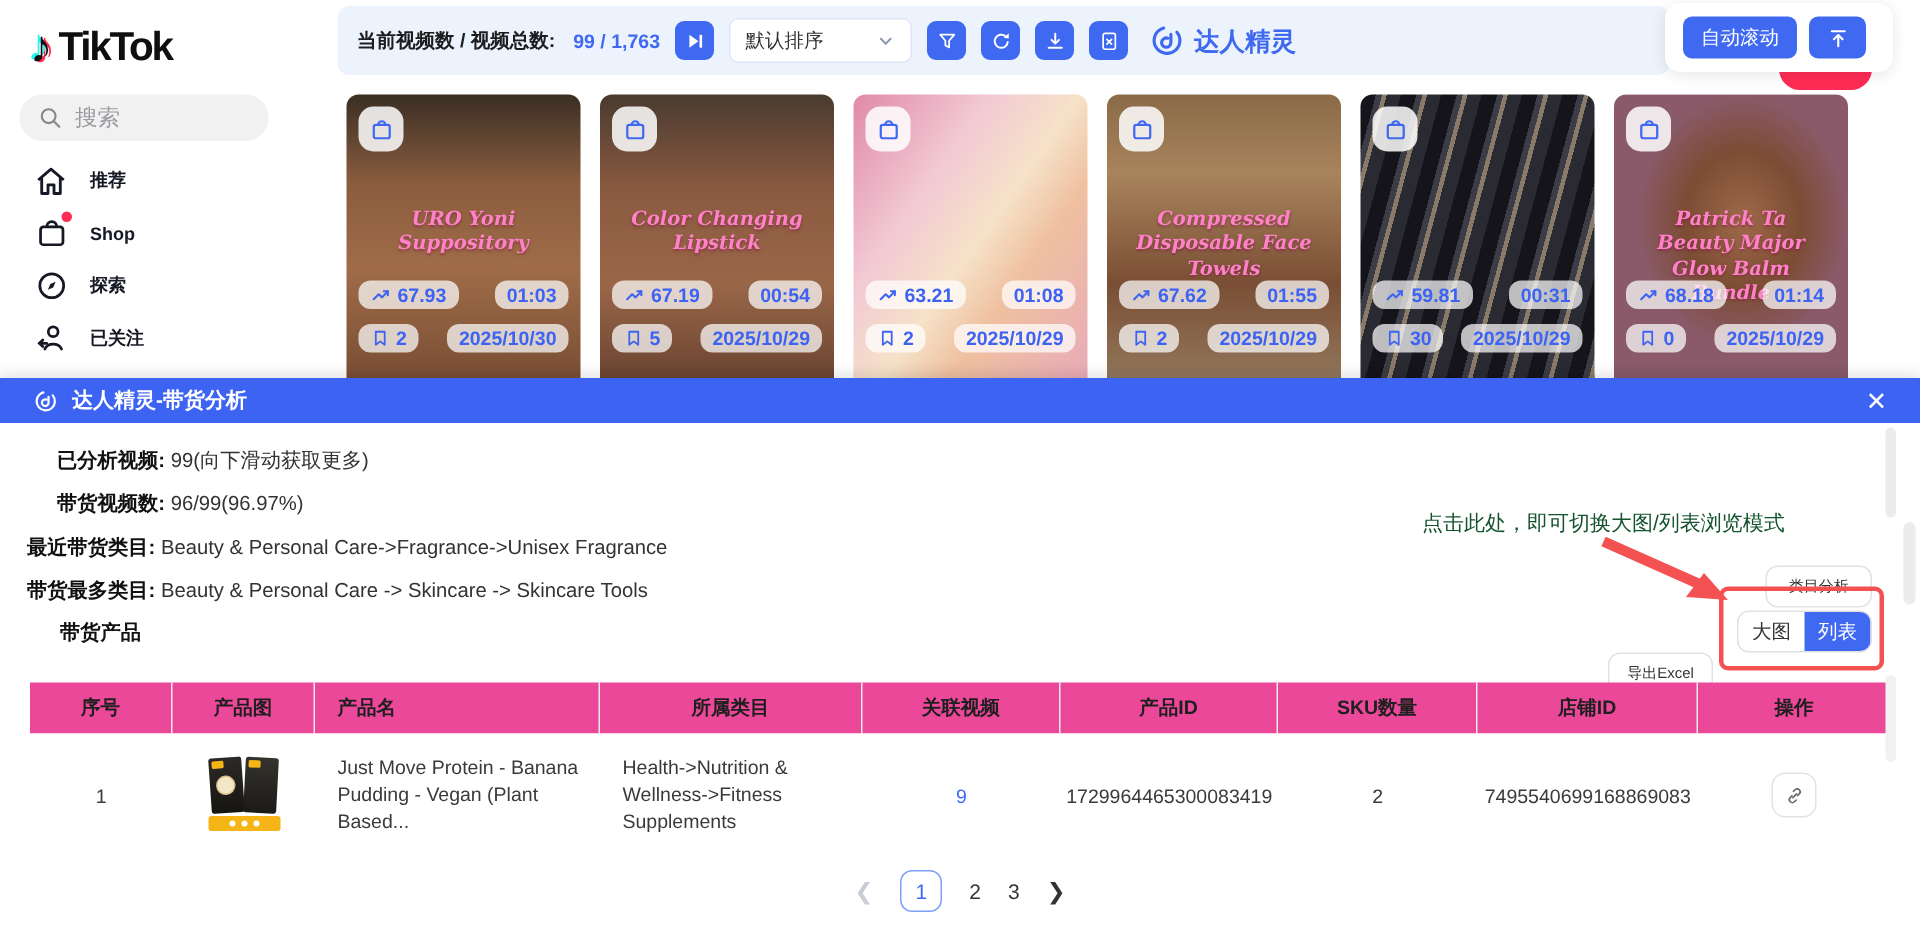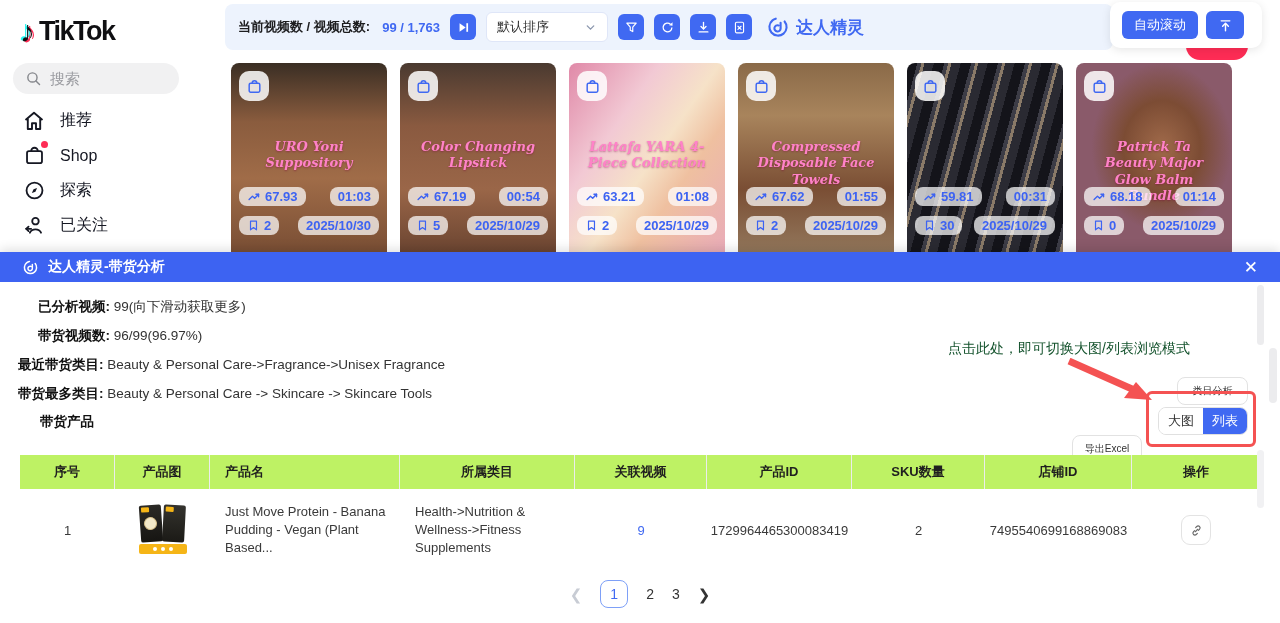--- a/index.html
+++ b/index.html
@@ -10,21 +10,21 @@
   .sidebar { position:absolute; left:0; top:0; width:224px; height:623px; background:#fff; z-index:2; }
   .tt-logo { position:absolute; left:20px; top:16px; display:flex; align-items:center; gap:4px; }
   .tt-note { font-size:30px; font-weight:700; color:#0f0f12; text-shadow:-2px -1px 0 #25f4ee, 2px 1px 0 #fe2c55; line-height:1; }
   .tt-word { font-size:27px; font-weight:800; letter-spacing:-1.5px; color:#0f0f12; }
   .search-box { position:absolute; left:13px; top:63px; width:166px; height:31px; background:#f1f1f2; border-radius:16px; display:flex; align-items:center; padding:0 12px; gap:8px; }
   .search-box input { border:none; background:transparent; outline:none; font-size:15px; color:#333; width:110px; font-family:inherit; }
   .search-box input::placeholder { color:#9b9ca1; }
   .menu { position:absolute; left:0; top:103px; width:224px; }
   .menu-item { display:flex; align-items:center; gap:14px; height:35px; padding-left:22px; cursor:pointer; }
   .menu-item .mi-icon { position:relative; width:24px; height:24px; display:flex; align-items:center; justify-content:center; }
-  .menu-item .mi-label { font-size:16px; font-weight:400; color:#161823; }
+  .menu-item .mi-label { font-size:12px; font-weight:700; color:#161823; }
   .red-dot { position:absolute; right:-2px; top:-3px; width:7px; height:7px; border-radius:50%; background:#fe2c55; }
 
   
   .topbar { position:absolute; left:225px; top:4px; width:888px; height:46px; background:#edf3fd; border-radius:8px; display:flex; align-items:center; padding-left:13px; gap:10px; z-index:1; }
   .count-label { font-size:13px; color:#1d1d1f; font-weight:600; }
   .count-value { font-size:13px; color:#4069f2; font-weight:600; margin-left:2px; }
   .sq-btn { width:26px; height:26px; border-radius:6px; background:#4069f2; display:flex; align-items:center; justify-content:center; border:none; cursor:pointer; flex:none; }
   .sort-select { width:122px; height:30px; background:#fff; border:1px solid #dfe6f8; border-radius:6px; display:flex; align-items:center; justify-content:space-between; padding:0 10px; cursor:pointer; }
   .sort-select span { font-size:13px; color:#333; }
   .brand { display:flex; align-items:center; gap:6px; margin-left:4px; }
@@ -65,21 +65,21 @@
   .export-btn { left:1072px; top:155px; width:70px; }
   .view-toggle { position:absolute; left:1158px; top:155px; width:90px; height:28px; border:1px solid #e0e0e0; border-radius:8px; overflow:hidden; display:flex; background:#fff; }
   .view-toggle .vt { flex:1; display:flex; align-items:center; justify-content:center; font-size:13px; cursor:pointer; }
   .vt-big { color:#333; background:#fff; }
   .vt-list { color:#fff; background:#4069f2; }
   .annotation { position:absolute; left:948px; top:88px; font-size:14px; color:#14532d; font-weight:500; white-space:nowrap; z-index:12; }
   .red-arrow { position:absolute; left:1064px; top:106px; z-index:12; }
   .highlight-box { position:absolute; left:1146px; top:139px; width:110px; height:56px; border:3px solid #f45252; border-radius:6px; z-index:11; pointer-events:none; }
 
   
-  .thead { position:absolute; left:20px; top:203px; width:1240px; height:34px; background:#bef264; display:flex; align-items:stretch; }
+  .thead { position:absolute; left:20px; top:203px; width:1240px; height:34px; background:#ec4899; display:flex; align-items:stretch; }
   .thead .cell { display:flex; align-items:center; justify-content:center; font-size:13px; font-weight:700; color:#1f1f1f; border-right:1px solid #ececec; }
   .thead .cell:last-child { border-right:none; }
   .trow { position:absolute; left:20px; top:237px; width:1240px; height:82px; display:flex; align-items:center; background:#fff; }
   .trow .cell { display:flex; align-items:center; justify-content:center; font-size:13px; color:#3a3a3a; }
   .cell.al { justify-content:flex-start; padding-left:15px; text-align:left; }
   .c0{width:95px;} .c1{width:95px;} .c2{width:190px;} .c3{width:175px;} .c4{width:132px;} .c5{width:145px;} .c6{width:133px;} .c7{width:147px;} .c8{width:128px;}
   .name-cell, .cat-cell { line-height:18px; }
   .videos-link { color:#4069f2; cursor:pointer; }
   .link-btn { width:30px; height:30px; background:#fff; border:1px solid #e3e3e3; border-radius:9px; display:flex; align-items:center; justify-content:center; cursor:pointer; }
 
@@ -293,21 +293,20 @@
         </span>
       <span class="vbadge b-date">2025/10/29</span>
     </div>
     <div class="vcard t3">
       <span class="bag-chip">
           <svg width="17" height="17" viewBox="0 0 24 24" fill="none" stroke="#4069f2" stroke-width="2.1" stroke-linejoin="round">
             <rect x="4.5" y="7.5" width="15" height="12.5" rx="2"></rect>
             <path d="M8.7 7.3 a3.3 3.3 0 0 1 6.6 0"></path>
           </svg>
         </span>
-      <div class="vtitle">Lattafa YARA 4-Piece Collection</div>
       <span class="vbadge b-score">
           <svg width="14" height="14" viewBox="0 0 20 20" fill="none" stroke="#3d63f2" stroke-width="2" stroke-linecap="round" stroke-linejoin="round">
             <path d="M3 13.5 L7.8 8.8 L11 11.8 L16.5 6"></path>
             <path d="M12.8 6 H16.5 V9.7"></path>
           </svg>
           <span>63.21</span>
         </span>
       <span class="vbadge b-dur">01:08</span>
       <span class="vbadge b-save">
           <svg width="13" height="13" viewBox="0 0 24 24" fill="none" stroke="#3d63f2" stroke-width="2.2" stroke-linejoin="round">

